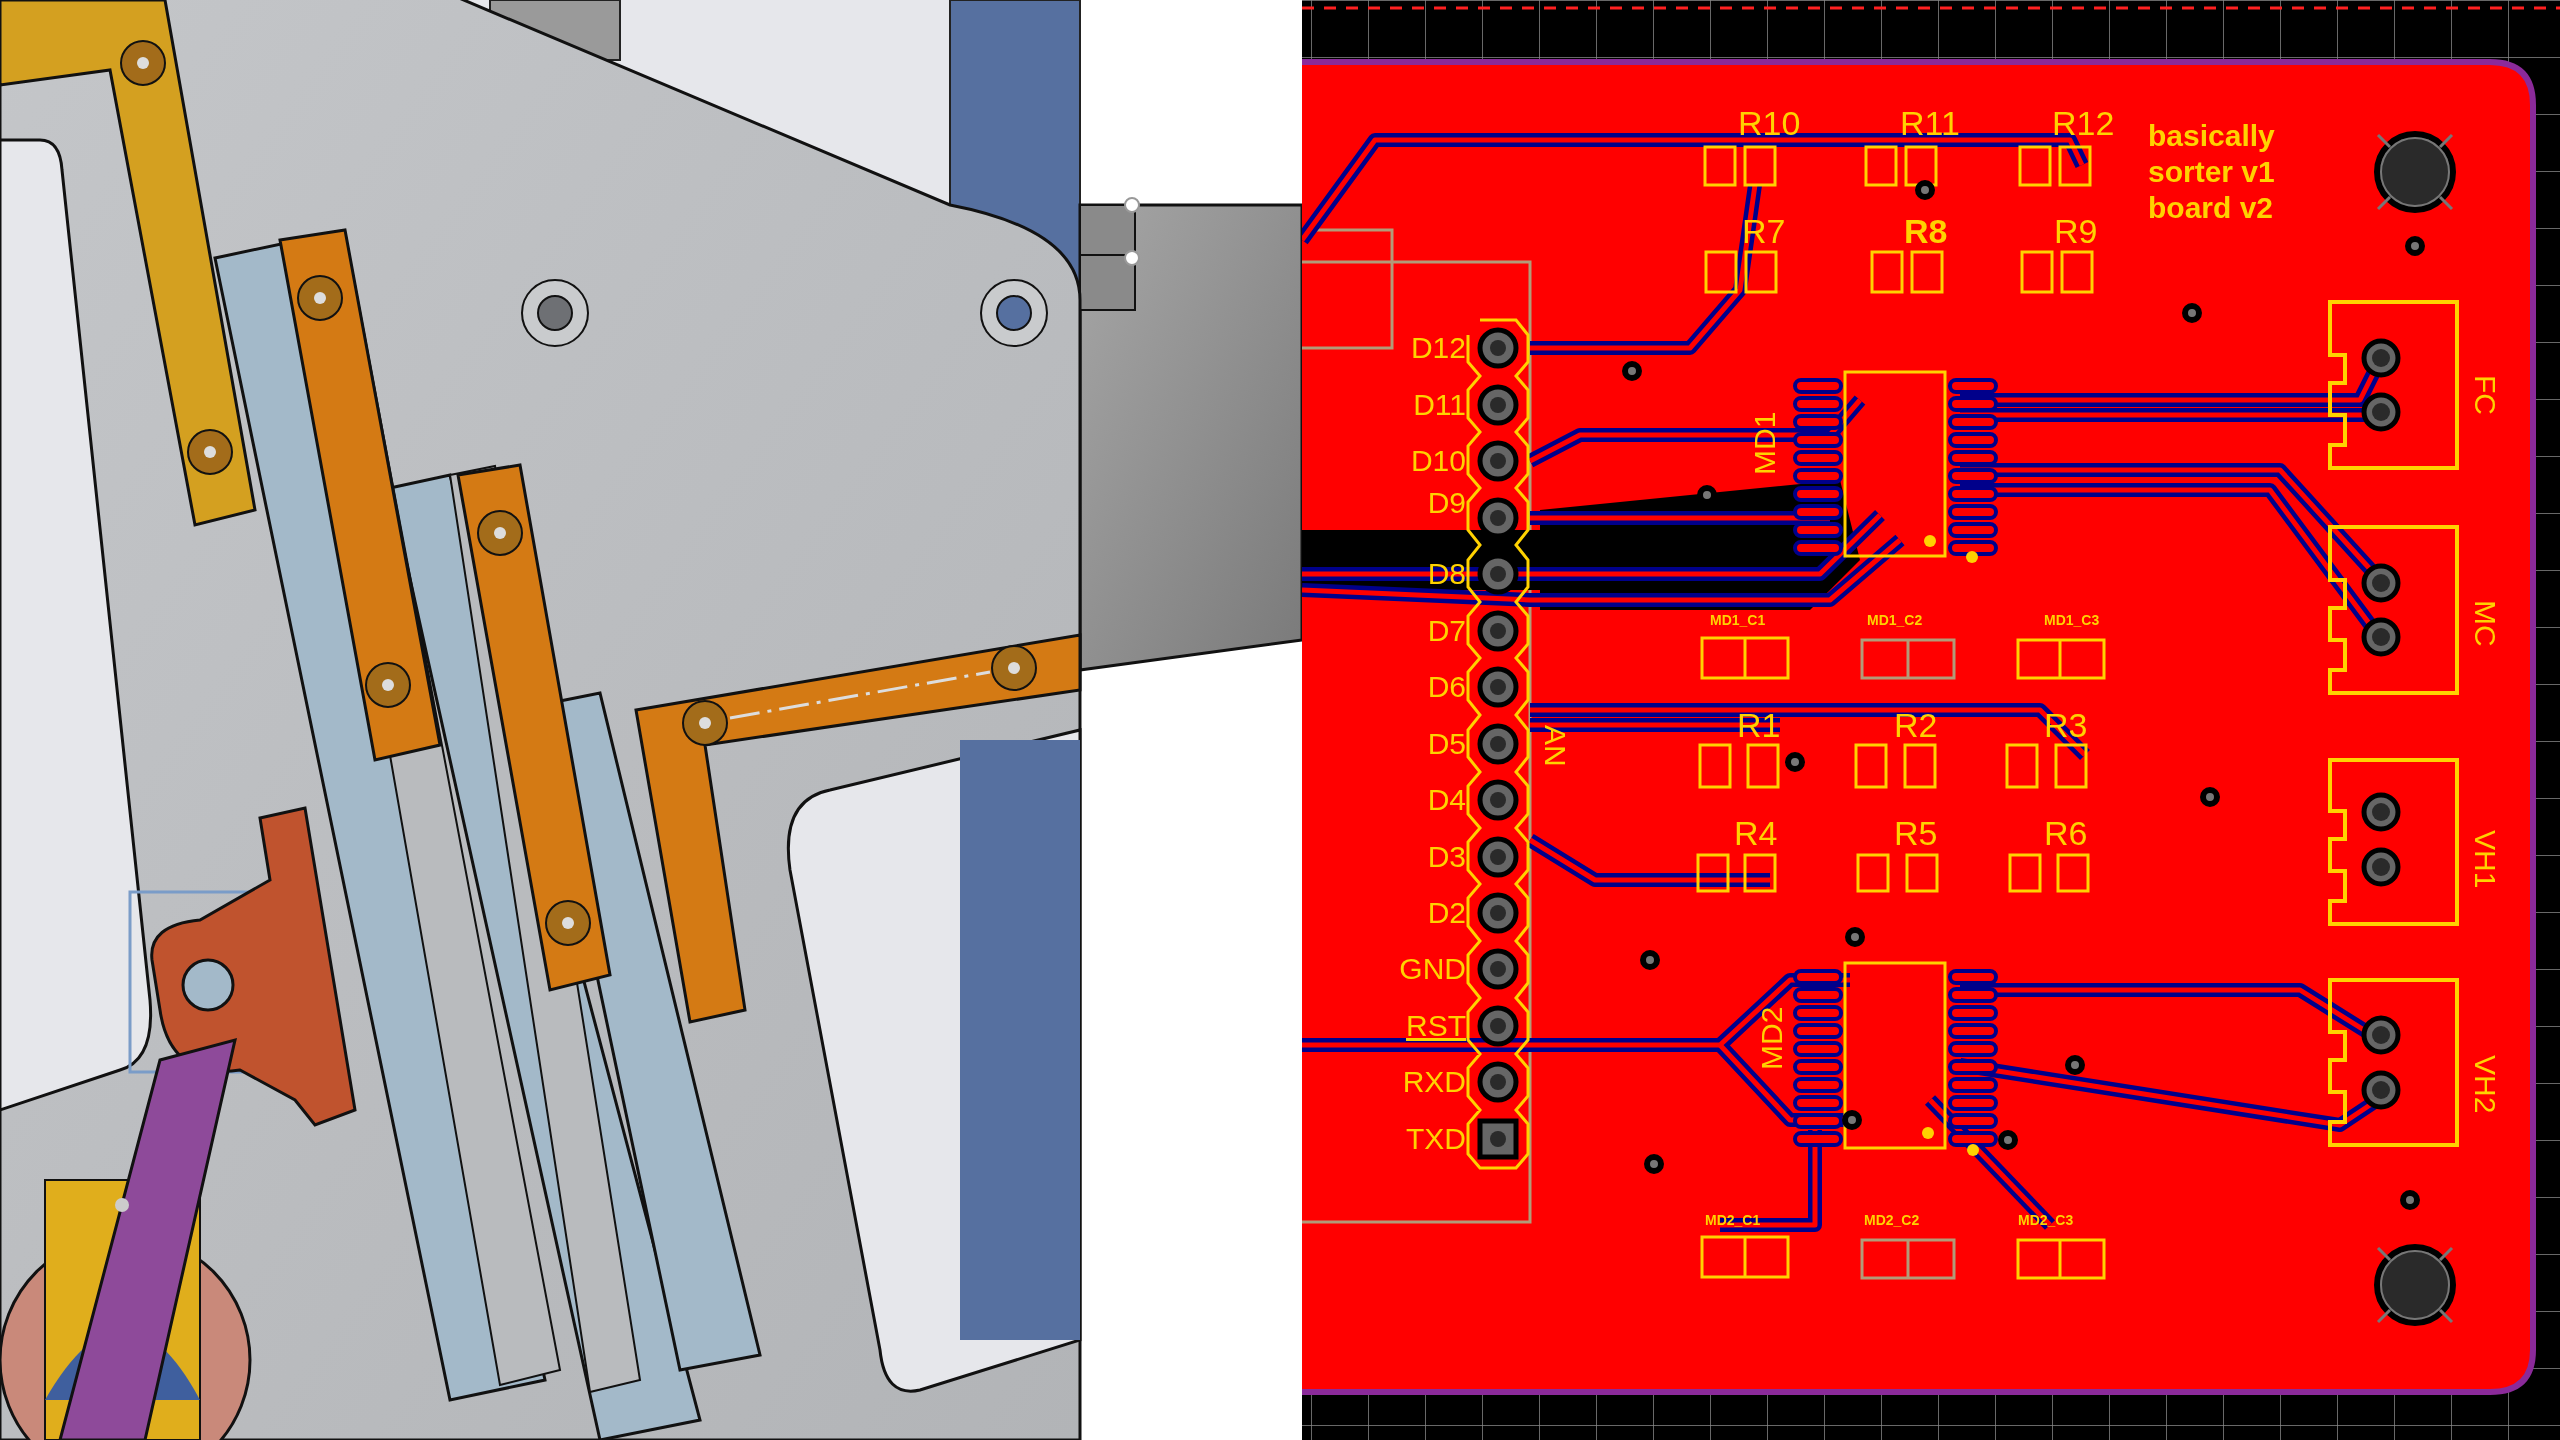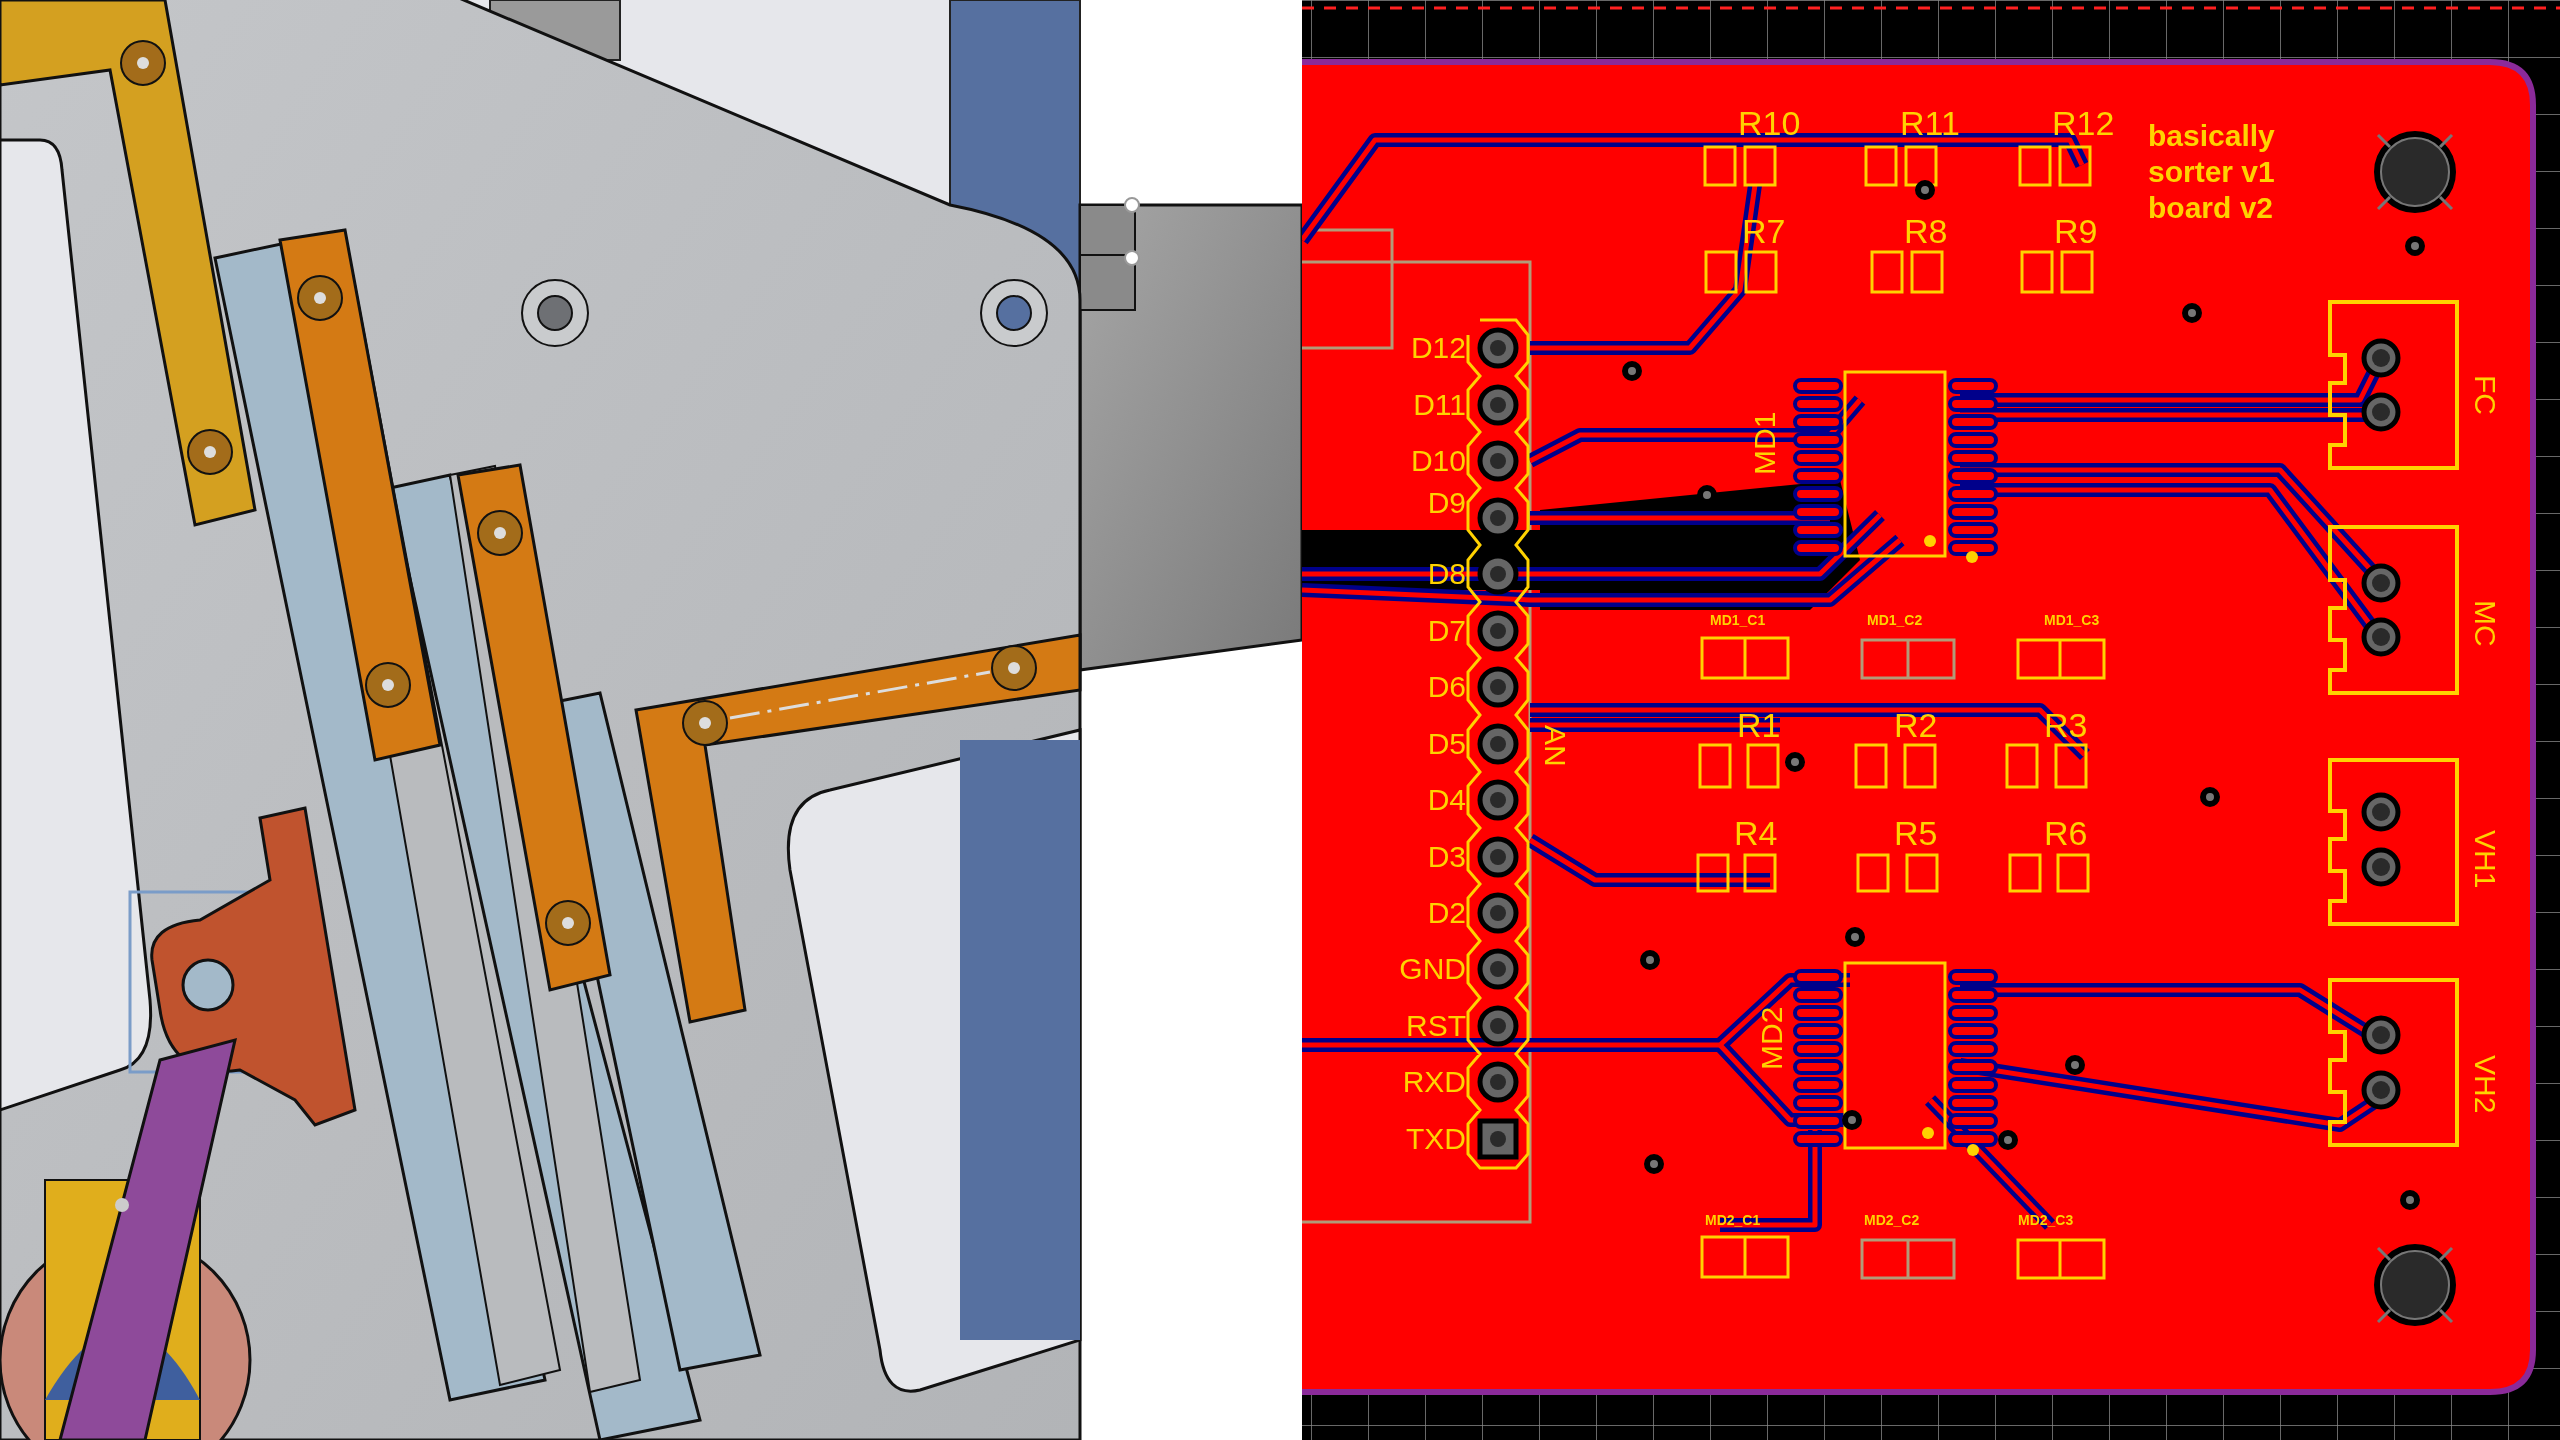--- a/index.html
+++ b/index.html
@@ -388,30 +388,30 @@
   <div class="lbl pinlbl" style="left:64px;top:446px;">D10</div>
   <div class="lbl pinlbl" style="left:64px;top:488px;">D9</div>
   <div class="lbl pinlbl" style="left:64px;top:559px;">D8</div>
   <div class="lbl pinlbl" style="left:64px;top:616px;">D7</div>
   <div class="lbl pinlbl" style="left:64px;top:672px;">D6</div>
   <div class="lbl pinlbl" style="left:64px;top:729px;">D5</div>
   <div class="lbl pinlbl" style="left:64px;top:785px;">D4</div>
   <div class="lbl pinlbl" style="left:64px;top:842px;">D3</div>
   <div class="lbl pinlbl" style="left:64px;top:898px;">D2</div>
   <div class="lbl pinlbl" style="left:64px;top:954px;">GND</div>
-  <div class="lbl pinlbl" style="left:64px;top:1011px;">RST</div>
+  <div class="lbl pinlbl" style="left:64px;top:1011px;text-decoration:underline;">RST</div>
   <div class="lbl pinlbl" style="left:64px;top:1067px;">RXD</div>
   <div class="lbl pinlbl" style="left:64px;top:1124px;">TXD</div>
   <div class="lbl reflbl" style="left:268px;top:725px;transform:rotate(90deg);transform-origin:left top;font-size:30px;">AN</div>
 
   <div class="lbl reflbl" style="left:436px;top:106px;">R10</div>
   <div class="lbl reflbl" style="left:598px;top:106px;">R11</div>
   <div class="lbl reflbl" style="left:750px;top:106px;">R12</div>
   <div class="lbl reflbl" style="left:440px;top:214px;">R7</div>
-  <div class="lbl reflbl" style="left:602px;top:214px;">R8</div>
+  <div class="lbl reflbl" style="left:602px;top:214px;font-weight:bold;">R8</div>
   <div class="lbl reflbl" style="left:752px;top:214px;">R9</div>
   <div class="lbl reflbl" style="left:435px;top:708px;">R1</div>
   <div class="lbl reflbl" style="left:592px;top:708px;">R2</div>
   <div class="lbl reflbl" style="left:742px;top:708px;">R3</div>
   <div class="lbl reflbl" style="left:432px;top:816px;">R4</div>
   <div class="lbl reflbl" style="left:592px;top:816px;">R5</div>
   <div class="lbl reflbl" style="left:742px;top:816px;">R6</div>
 
   <div class="lbl reflbl" style="left:448px;top:475px;transform:rotate(-90deg);transform-origin:left top;font-size:30px;">MD1</div>
   <div class="lbl reflbl" style="left:455px;top:1070px;transform:rotate(-90deg);transform-origin:left top;font-size:30px;">MD2</div>

